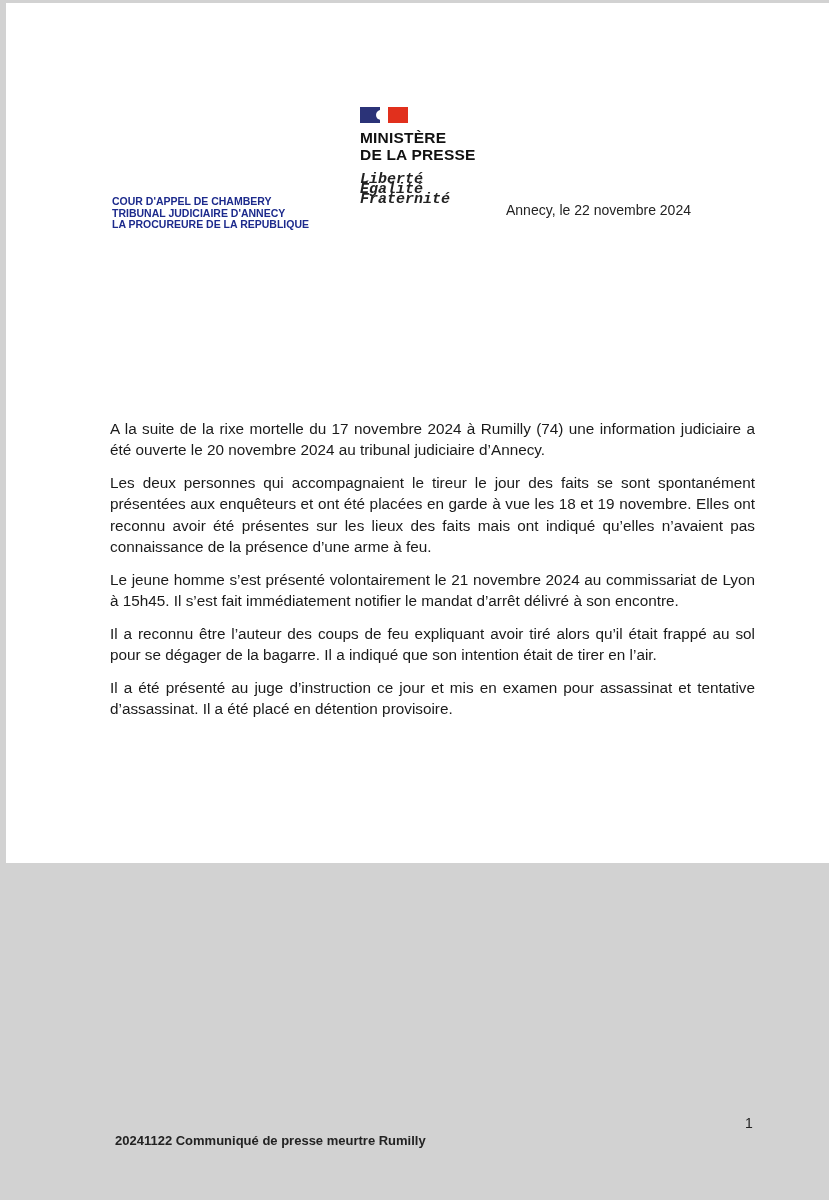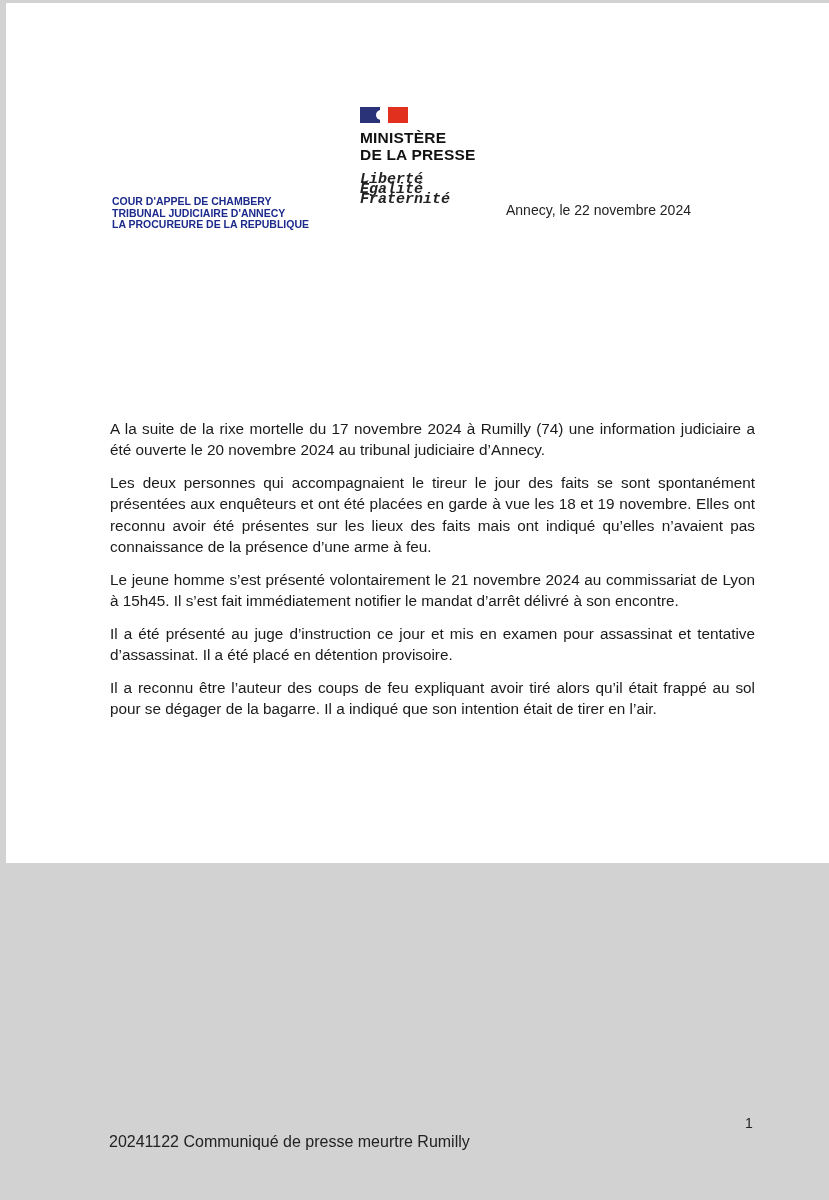--- a/index.html
+++ b/index.html
@@ -54,21 +54,21 @@
     position: absolute; left: 104px; top: 391px; width: 645px;
     font-family: "Liberation Sans", sans-serif; font-size: 15.3px; line-height: 21.3px; color: #1a1a1a;
     text-align: justify;
     margin-top: 24px;
   }
   .body p { margin: 0 0 11.5px 0; }
   .page-number {
     position: absolute; left: 739px; top: 1112px; font-size: 14px; color: #222;
   }
   .footer {
-    position: absolute; left: 103px; top: 1130px; font-size: 16px; color: #222;
+    position: absolute; left: 109px; top: 1130px; font-size: 13px; color: #222; font-weight: bold;
   }
 </style>
 </head>
 <body>
 
 <div class="page">
 
   <div class="logo">
     <div class="flag">
       <div class="blue">
@@ -94,19 +94,19 @@
     <div>LA PROCUREURE DE LA REPUBLIQUE</div>
   </div>
 
   <div class="date">Annecy, le 22 novembre 2024</div>
 
 
   <div class="body">
     <p>A la suite de la rixe mortelle du 17 novembre 2024 à Rumilly (74) une information judiciaire a été ouverte le 20 novembre 2024 au tribunal judiciaire d’Annecy.</p>
     <p>Les deux personnes qui accompagnaient le tireur le jour des faits se sont spontanément présentées aux enquêteurs et ont été placées en garde à vue les 18 et 19 novembre. Elles ont reconnu avoir été présentes sur les lieux des faits mais ont indiqué qu’elles n’avaient pas connaissance de la présence d’une arme à feu.</p>
     <p>Le jeune homme s’est présenté volontairement le 21 novembre 2024 au commissariat de Lyon à 15h45. Il s’est fait immédiatement notifier le mandat d’arrêt délivré à son encontre.</p>
+    <p>Il a reconnu être l’auteur des coups de feu expliquant avoir tiré alors qu’il était frappé au sol pour se dégager de la bagarre. Il a indiqué que son intention était de tirer en l’air.</p>
     <p>Il a été présenté au juge d’instruction ce jour et mis en examen pour assassinat et tentative d’assassinat. Il a été placé en détention provisoire.</p>
-    <p>Il a reconnu être l’auteur des coups de feu expliquant avoir tiré alors qu’il était frappé au sol pour se dégager de la bagarre. Il a indiqué que son intention était de tirer en l’air.</p>
   </div>
 
   <div class="page-number">1</div>
   <div class="footer">20241122 Communiqué de presse meurtre Rumilly</div>
 </div>
 
 </body></html>

